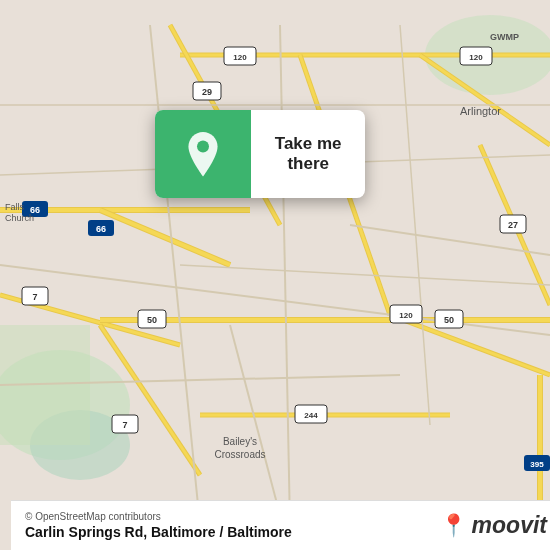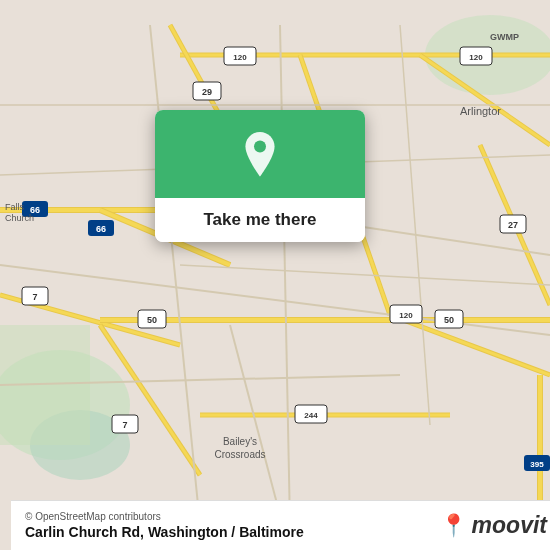--- a/index.html
+++ b/index.html
@@ -29,21 +29,20 @@
     
     #popup-card {
       position: absolute;
       top: 110px;
       left: 155px;
       width: 210px;
       background: white;
       border-radius: 8px;
       box-shadow: 0 4px 16px rgba(0,0,0,0.35);
       display: flex;
-      flex-direction: column;
       align-items: center;
       overflow: hidden;
       z-index: 10;
     }
 
     #popup-green {
       background: #3cb46e;
       width: 100%;
       display: flex;
       justify-content: center;
@@ -239,21 +238,21 @@
         <path d="M24 0C14.6 0 7 7.6 7 17c0 12.6 17 35 17 35s17-22.4 17-35C41 7.6 33.4 0 24 0z" fill="white" opacity="0.9"></path>
         <circle cx="24" cy="17" r="7" fill="#3cb46e"></circle>
       </svg>
     </div>
     <button id="popup-label">Take me there</button>
   </div>
 
   <div id="bottom-bar">
     <div id="bottom-left">
       <span id="osm-credit">© OpenStreetMap contributors</span>
-      <span id="location-name">Carlin Church Rd, Washington / Baltimore</span>
+      <span id="location-name">Carlin Springs Rd, Baltimore / Baltimore</span>
     </div>
     <div id="moovit-logo">
       <span class="moovit-pin">📍</span>
       <span class="moovit-text">moovit</span>
     </div>
   </div>
 
 </div>
 
 </body></html>

